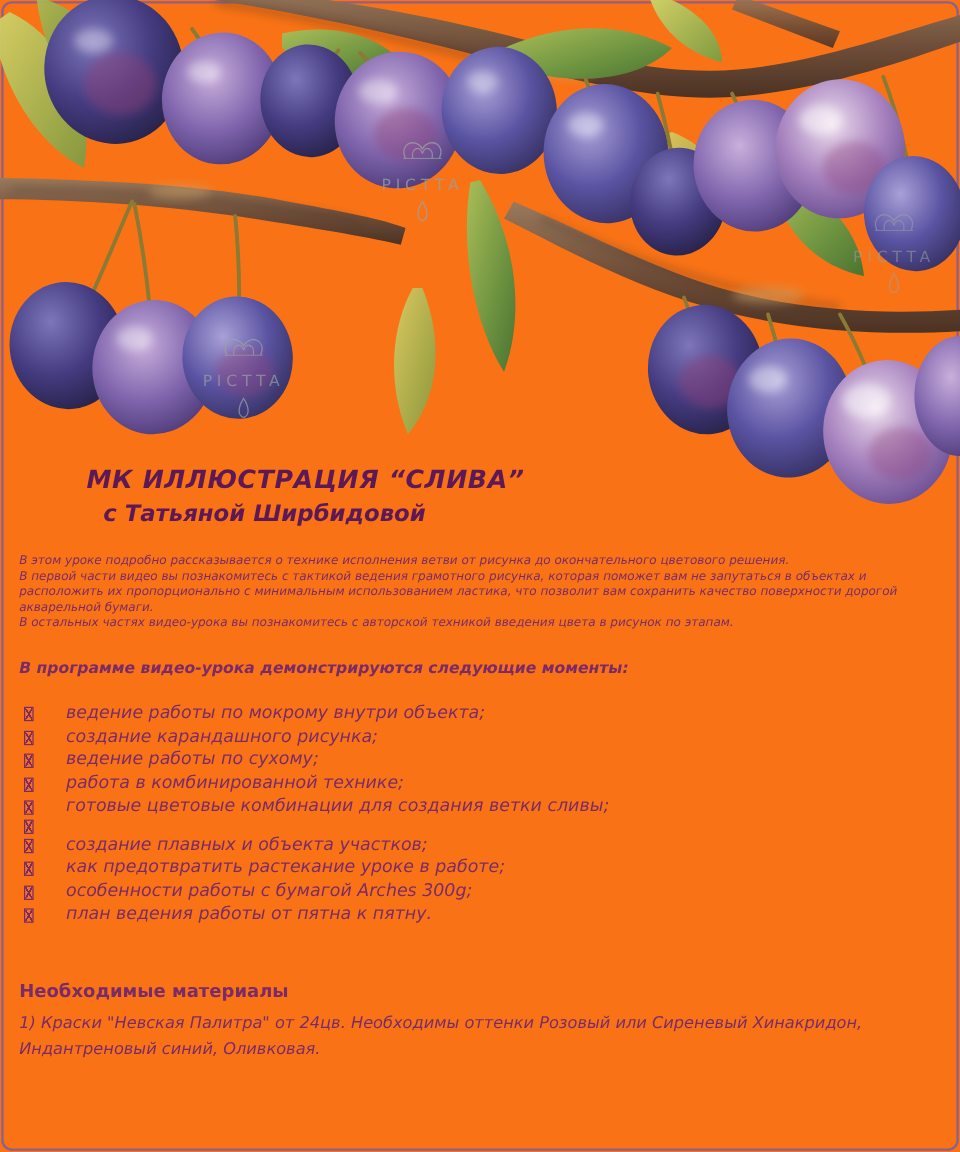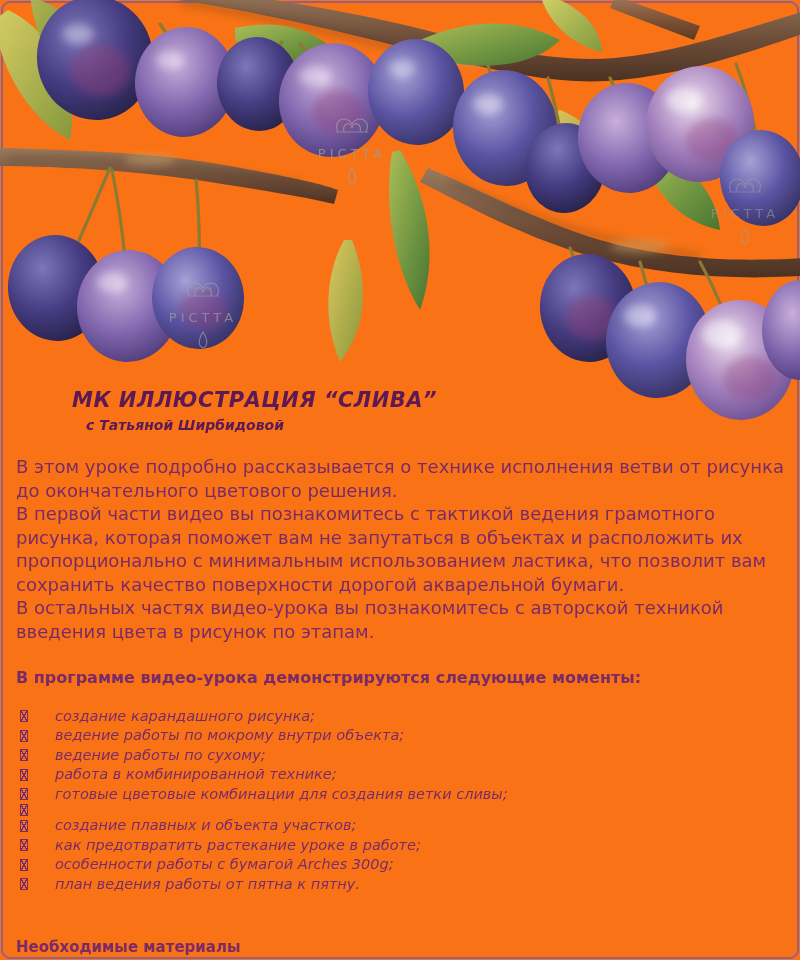--- a/index.html
+++ b/index.html
@@ -36,41 +36,43 @@
   }
   .header { margin: 388px 0 0 72px; }
   .title {
     font-size: 21px;
     font-weight: bold;
     font-style: italic;
     color: #5c1955;
     letter-spacing: 0.5px;
   }
   .subtitle {
-    font-size: 14px;
+    font-size: 19px;
     font-weight: bold;
     font-style: italic;
     color: #5c1955;
     margin: 5px 0 0 14px;
   }
   .note {
     font-size: 13.5px;
     font-weight: bold;
     font-style: italic;
     margin: 3px 0 0 20px;
   }
   .intro {
     margin: 22px 14px 0 16px;
-    font-size: 18px;
+    font-size: 10px;
+    font-style: italic;
     line-height: 1.31;
   }
   .program-heading {
     margin: 24px 14px 12px 16px;
-    font-size: 16px;
-    font-weight: bold;
+    font-size: 13px;
+    font-weight: bold;
+    font-style: italic;
   }
   .program-list {
     list-style: none;
     margin: 20px 0 0 20px;
   }
   .program-list li {
     display: flex;
     align-items: center;
     font-size: 14.5px;
     font-style: italic;
@@ -265,25 +267,25 @@
       <p>В этом уроке подробно рассказывается о технике исполнения ветви от рисунка до окончательного цветового решения.</p>
       <p>В первой части видео вы познакомитесь с тактикой ведения грамотного рисунка, которая поможет вам не запутаться в объектах и расположить их пропорционально с минимальным использованием ластика, что позволит вам сохранить качество поверхности дорогой акварельной бумаги.</p>
       <p>В остальных частях видео-урока вы познакомитесь с авторской техникой введения цвета в рисунок по этапам.</p>
     </div>
 
     <div class="program-heading">В программе видео-урока демонстрируются следующие моменты:</div>
 
     <ul class="program-list">
       <li>
           <span class="tofu"></span>
+          <span>ведение работы по мокрому внутри объекта;</span>
+        </li>
+      <li>
+          <span class="tofu"></span>
           <span>создание карандашного рисунка;</span>
-        </li>
-      <li>
-          <span class="tofu"></span>
-          <span>ведение работы по мокрому внутри объекта;</span>
         </li>
       <li>
           <span class="tofu"></span>
           <span>ведение работы по сухому;</span>
         </li>
       <li>
           <span class="tofu"></span>
           <span>работа в комбинированной технике;</span>
         </li>
       <li>

